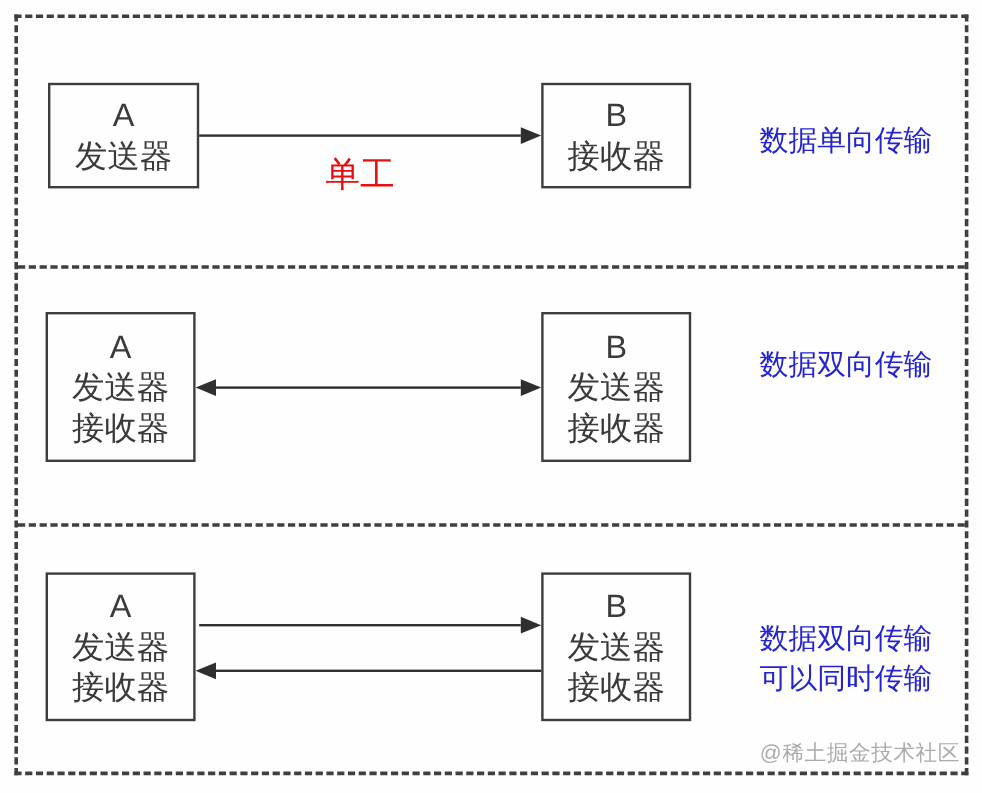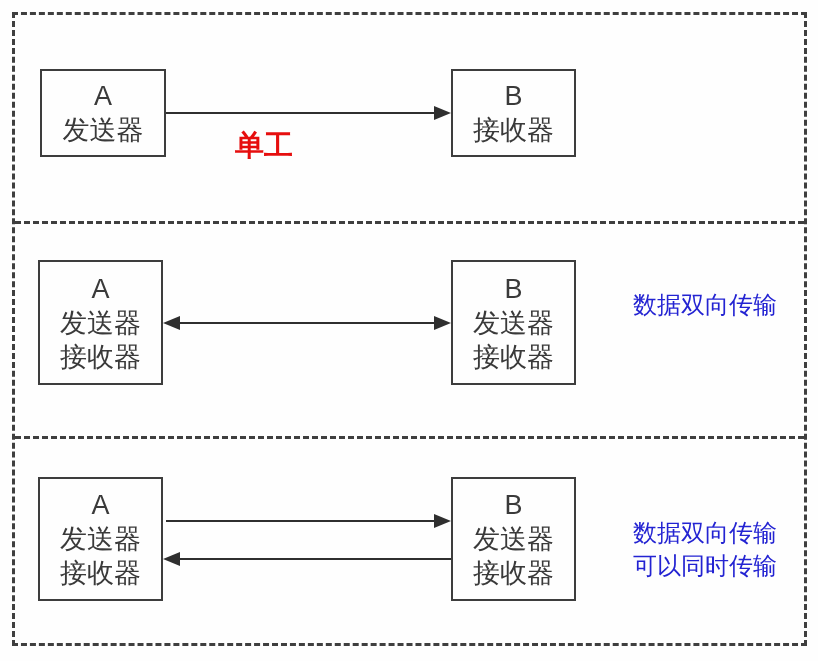--- a/index.html
+++ b/index.html
@@ -37,22 +37,22 @@
     position:absolute;width:0;height:0;
     border-top:7px solid transparent;border-bottom:7px solid transparent;
     border-left:17px solid var(--line);
   }
   .head-left{
     position:absolute;width:0;height:0;
     border-top:7px solid transparent;border-bottom:7px solid transparent;
     border-right:17px solid var(--line);
   }
   .mode-label{
-    position:absolute;color:var(--mode_label);font-weight:bold;
-    font-size:29px;width:130px;
+    position:absolute;color:var(--mode_label);font-weight:normal;
+    font-size:29px;text-align:center;width:130px;
   }
   .desc{
     position:absolute;color:var(--description);font-size:24px;
     line-height:33px;text-align:center;width:214px;left:598px;
   }
   .watermark{
     position:absolute;left:600px;top:615px;width:200px;text-align:right;
     color:var(--watermark);font-size:18px;letter-spacing:0.5px;
   }
 </style>
@@ -71,20 +71,23 @@
   </div>
   <div class="device-box" style="left:451px;top:69px;width:125px;height:88px">
     <div>B</div>
     <div>接收器</div>
   </div>
   <div>
     <div class="hline" style="left:166px;top:112px;width:268px"></div>
     <div class="head-right" style="left:434px;top:106px"></div>
   </div>
   <div class="mode-label" style="left:235px;top:126px">单工</div>
+  <div class="desc" style="top:101px">
+    <div>数据单向传输</div>
+  </div>
 
   <div class="device-box" style="left:38px;top:260px;width:125px;height:125px">
     <div>A</div>
     <div>发送器</div>
     <div>接收器</div>
   </div>
   <div class="device-box" style="left:451px;top:260px;width:125px;height:125px">
     <div>B</div>
     <div>发送器</div>
     <div>接收器</div>
@@ -114,14 +117,15 @@
   </div>
   <div>
     <div class="head-left" style="left:163px;top:552px"></div>
     <div class="hline" style="left:180px;top:558px;width:271px"></div>
   </div>
   <div class="desc" style="top:516px">
     <div>数据双向传输</div>
     <div>可以同时传输</div>
   </div>
 
+  <div class="watermark">@稀土掘金技术社区</div>
 
 </div>
 
 </body></html>

